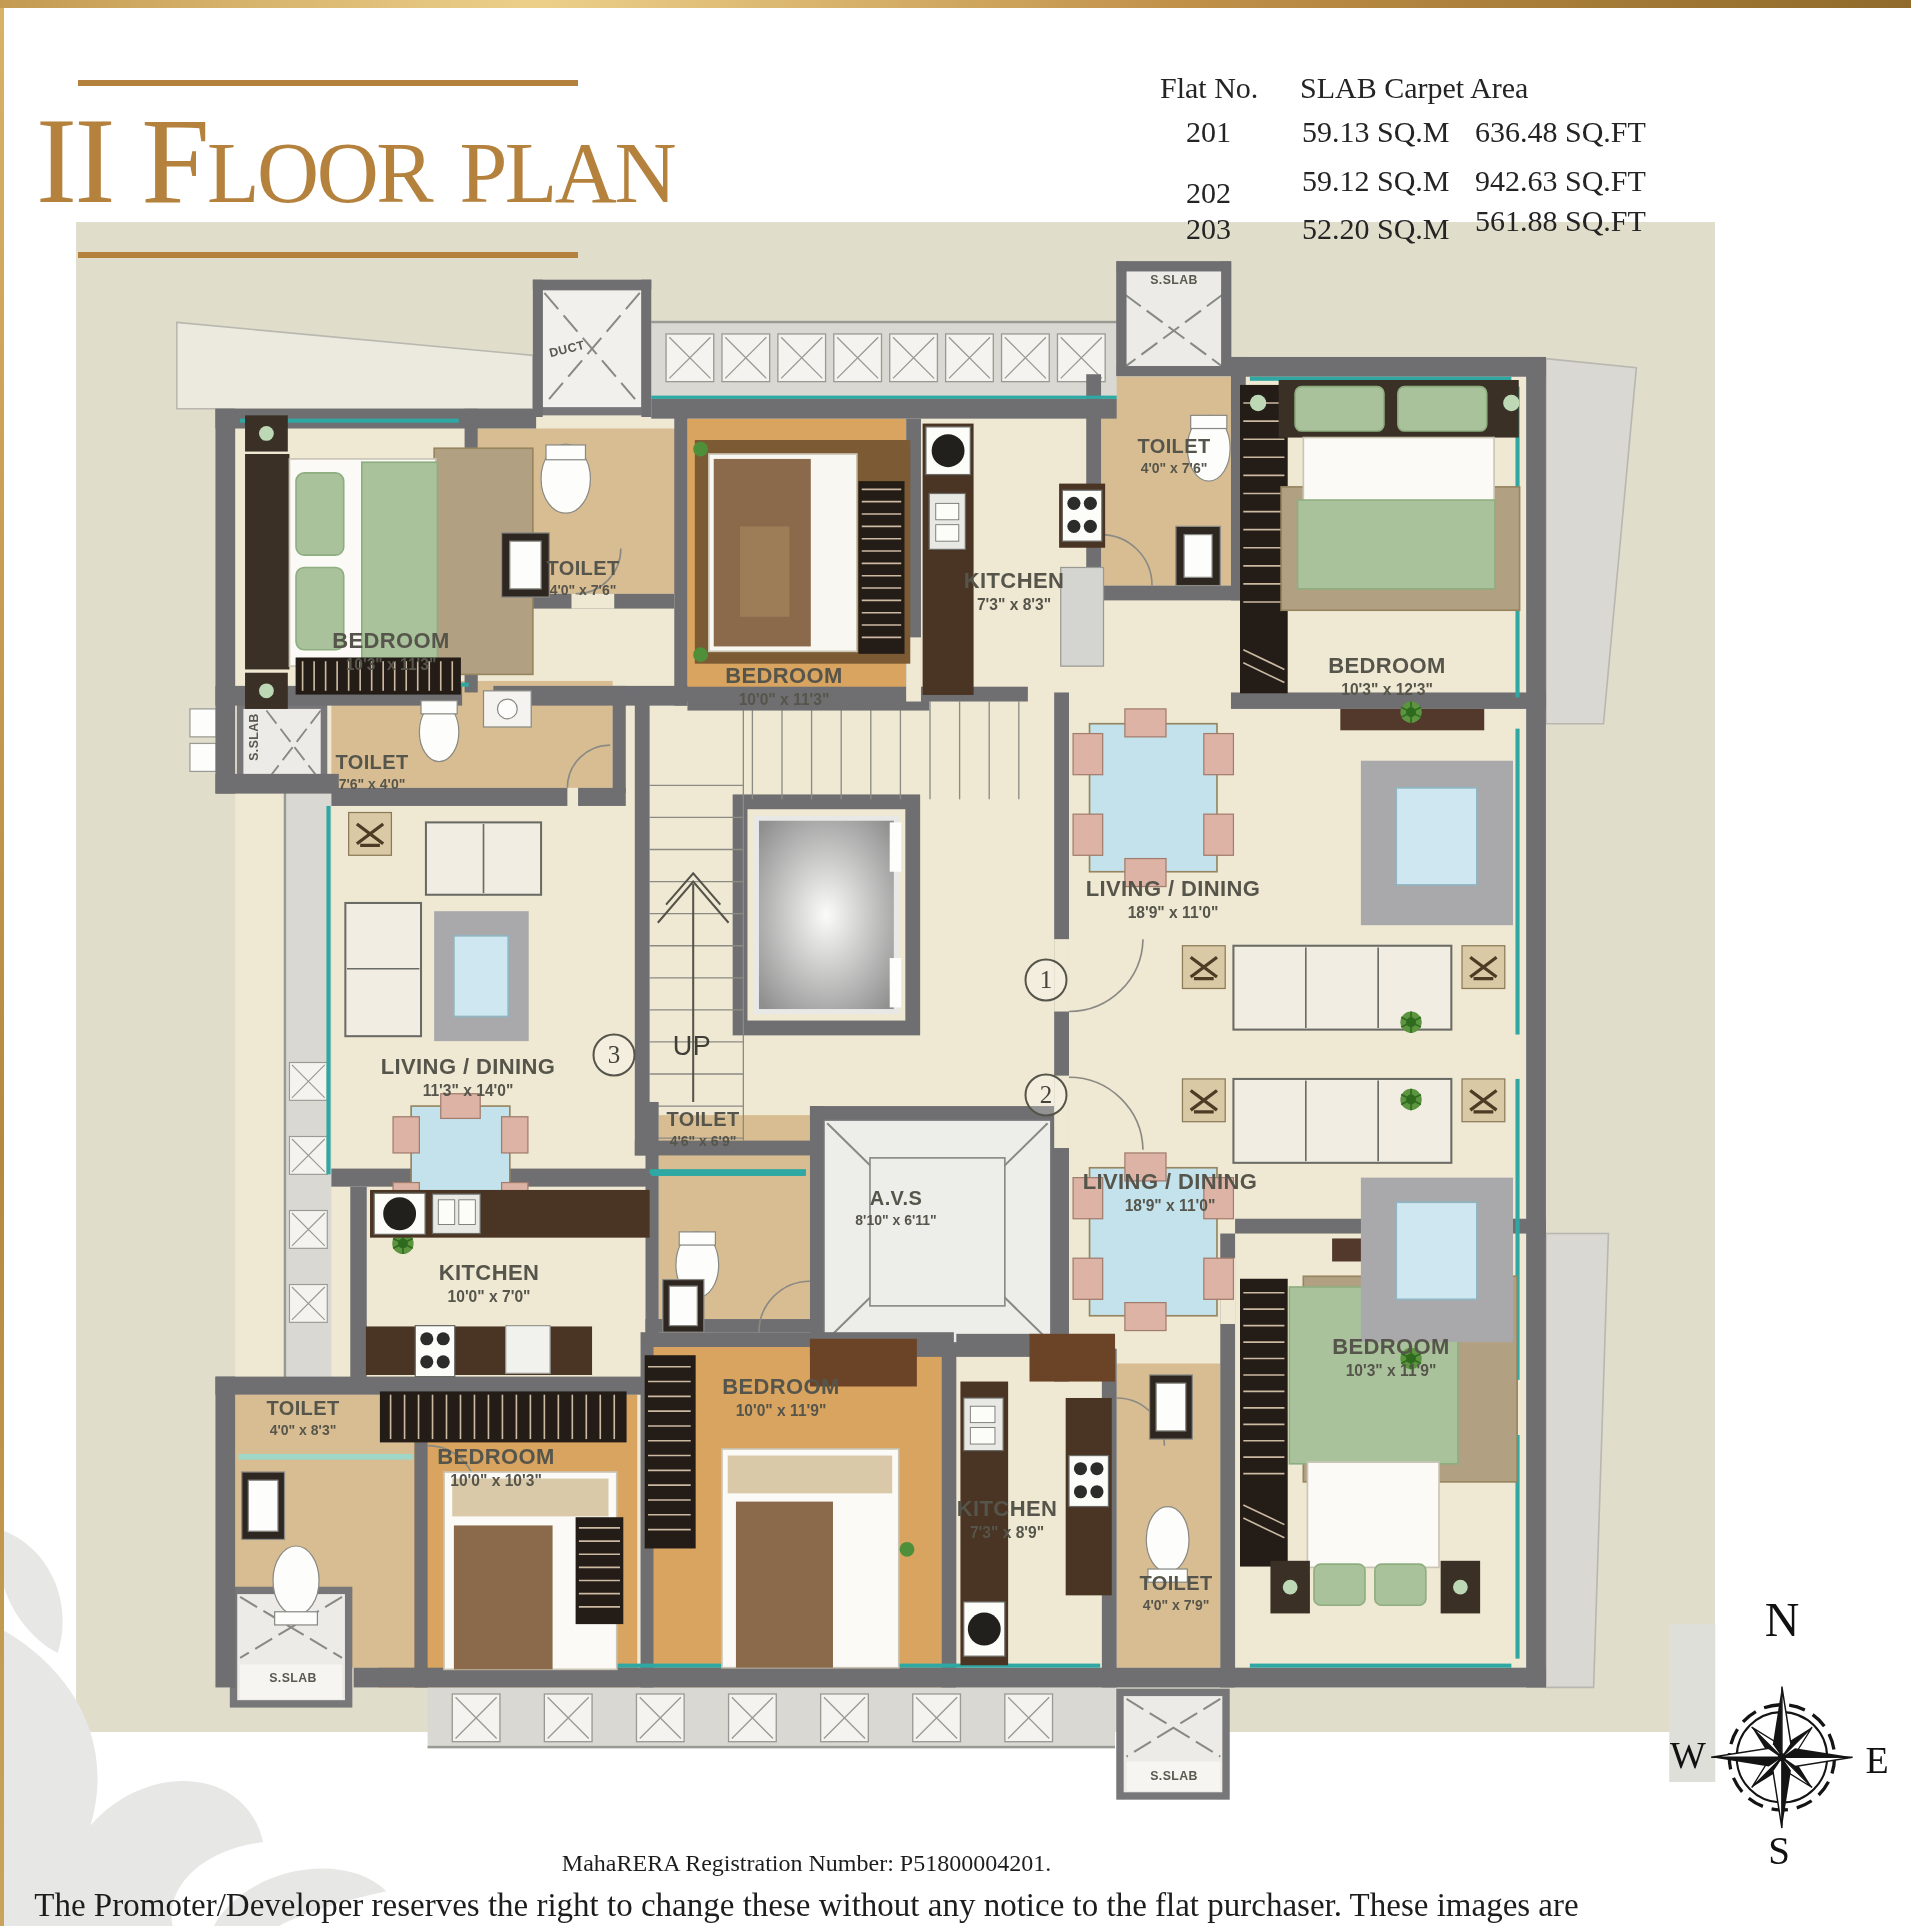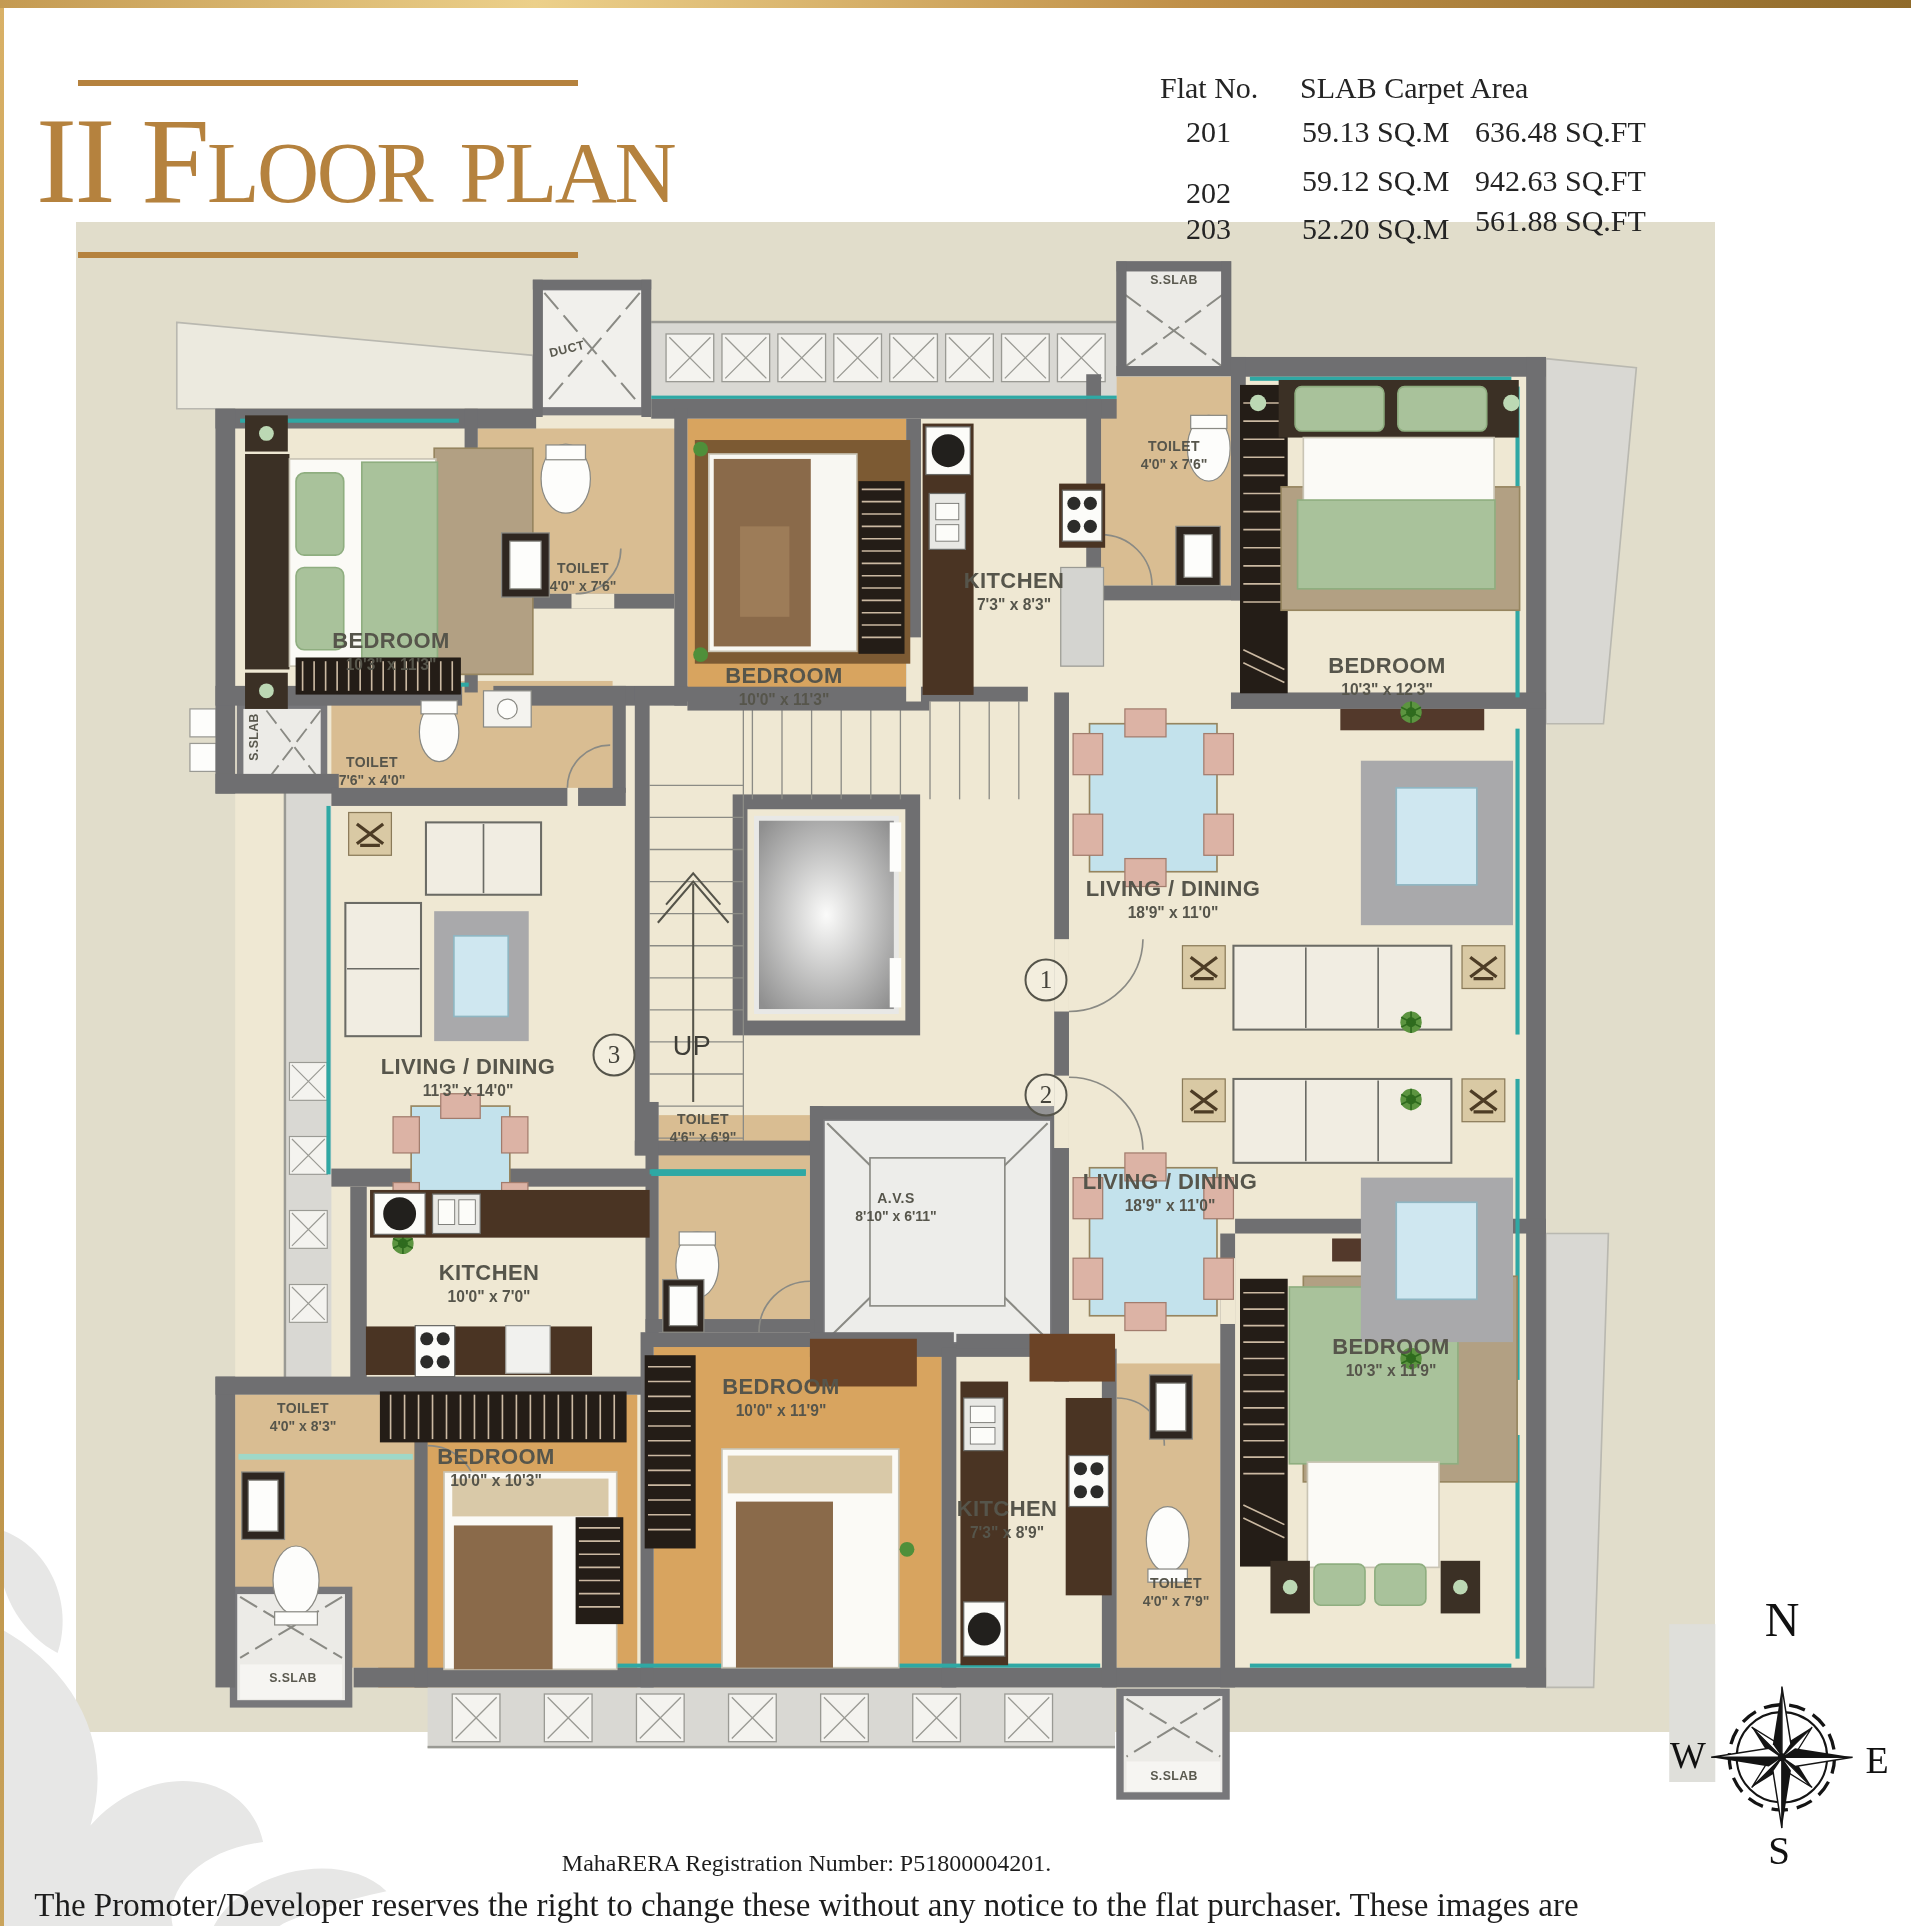--- a/index.html
+++ b/index.html
@@ -23,21 +23,21 @@
   .at-cell{position:absolute;font-family:"Liberation Serif",serif;font-size:30px;color:#242424;white-space:nowrap;}
   .at-flat{width:79px;text-align:center;}
   
   .plan-panel{position:absolute;left:76px;top:222px;width:1639px;height:1510px;background:#e1ddcb;}
   .plan-svg{position:absolute;left:0;top:0;width:1911px;height:1926px;}
   
   #labels{position:absolute;left:0;top:0;width:1911px;height:1926px;pointer-events:none;}
   .room-label{position:absolute;transform:translate(-50%,-50%);text-align:center;color:#56554b;white-space:nowrap;}
   .rl-name{font-weight:700;font-size:22px;letter-spacing:0.4px;}
   .rl-dims{font-weight:700;font-size:15.6px;margin-top:1.6px;}
-  .room-label.small .rl-name{font-size:14px;}
+  .room-label.small .rl-name{font-size:20px;}
   .room-label.small .rl-dims{font-size:14px;}
   .anno{position:absolute;transform:translate(-50%,-50%);color:#5a594f;font-weight:700;font-size:12.3px;
     letter-spacing:0.4px;white-space:nowrap;}
   .anno.up{font-size:27px;color:#3f3e37;font-weight:400;font-family:"Liberation Sans",sans-serif;text-align:right;}
   .marker{position:absolute;transform:translate(-50%,-50%);width:39px;height:39px;border:2.5px solid #55544a;
     border-radius:50%;background:rgba(255,255,255,0.25);color:#45443c;
     font-family:"Liberation Serif",serif;font-size:25px;line-height:38px;text-align:center;}
   
   .compass-letter{position:absolute;font-family:"Liberation Serif",serif;color:#111;transform:translate(-50%,-50%);}
   .cl-n{font-size:48px;} .cl-s{font-size:39px;} .cl-e,.cl-w{font-size:38px;}

